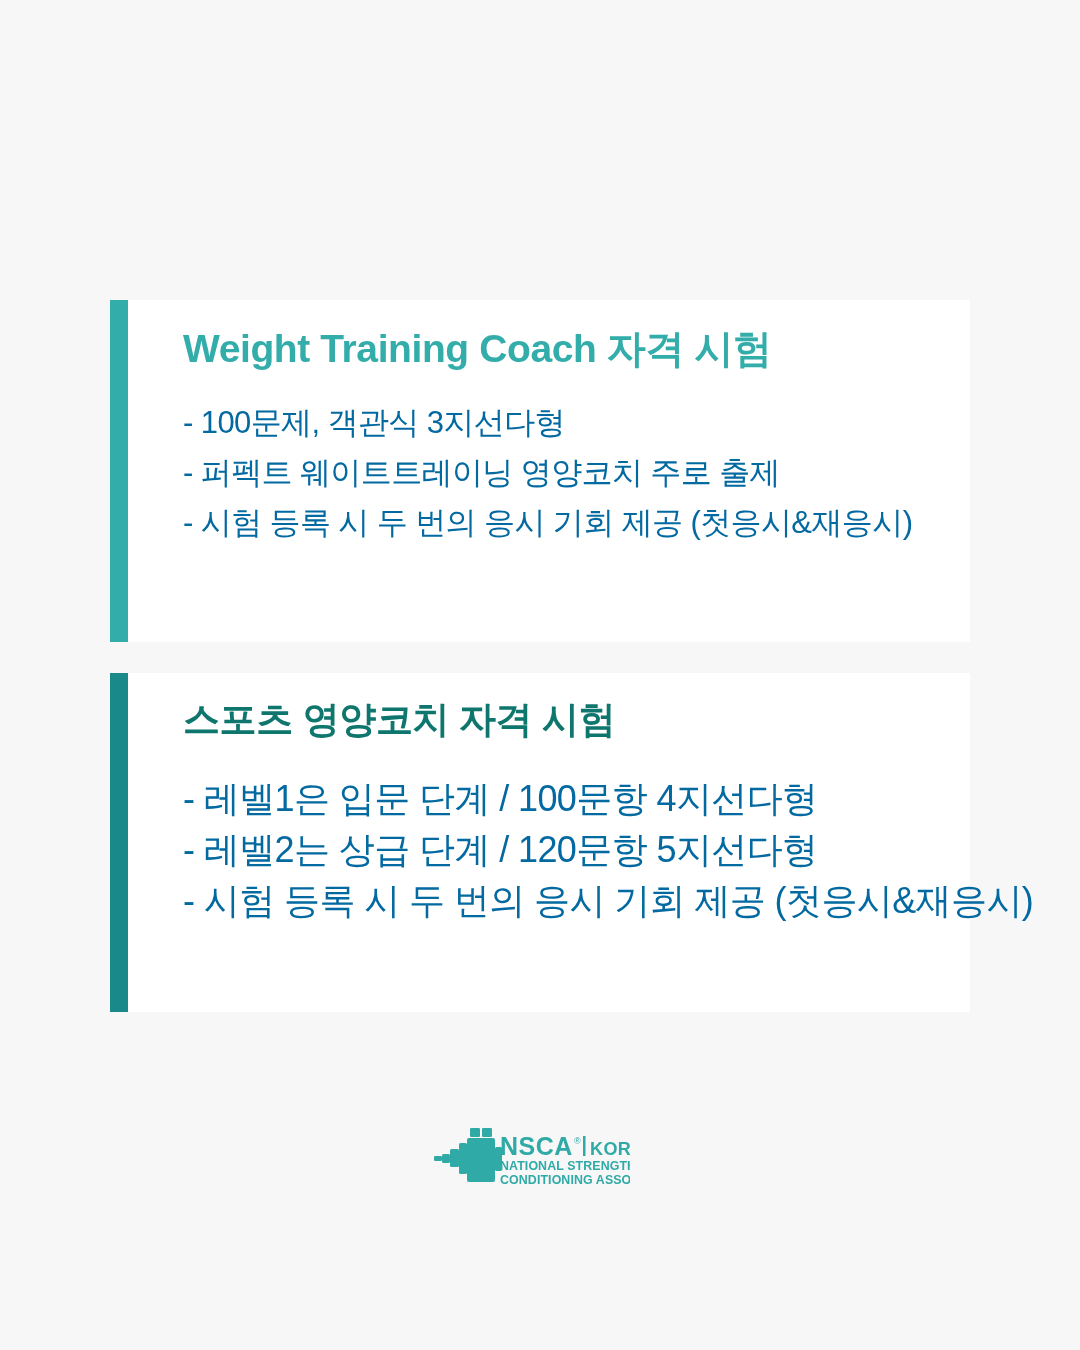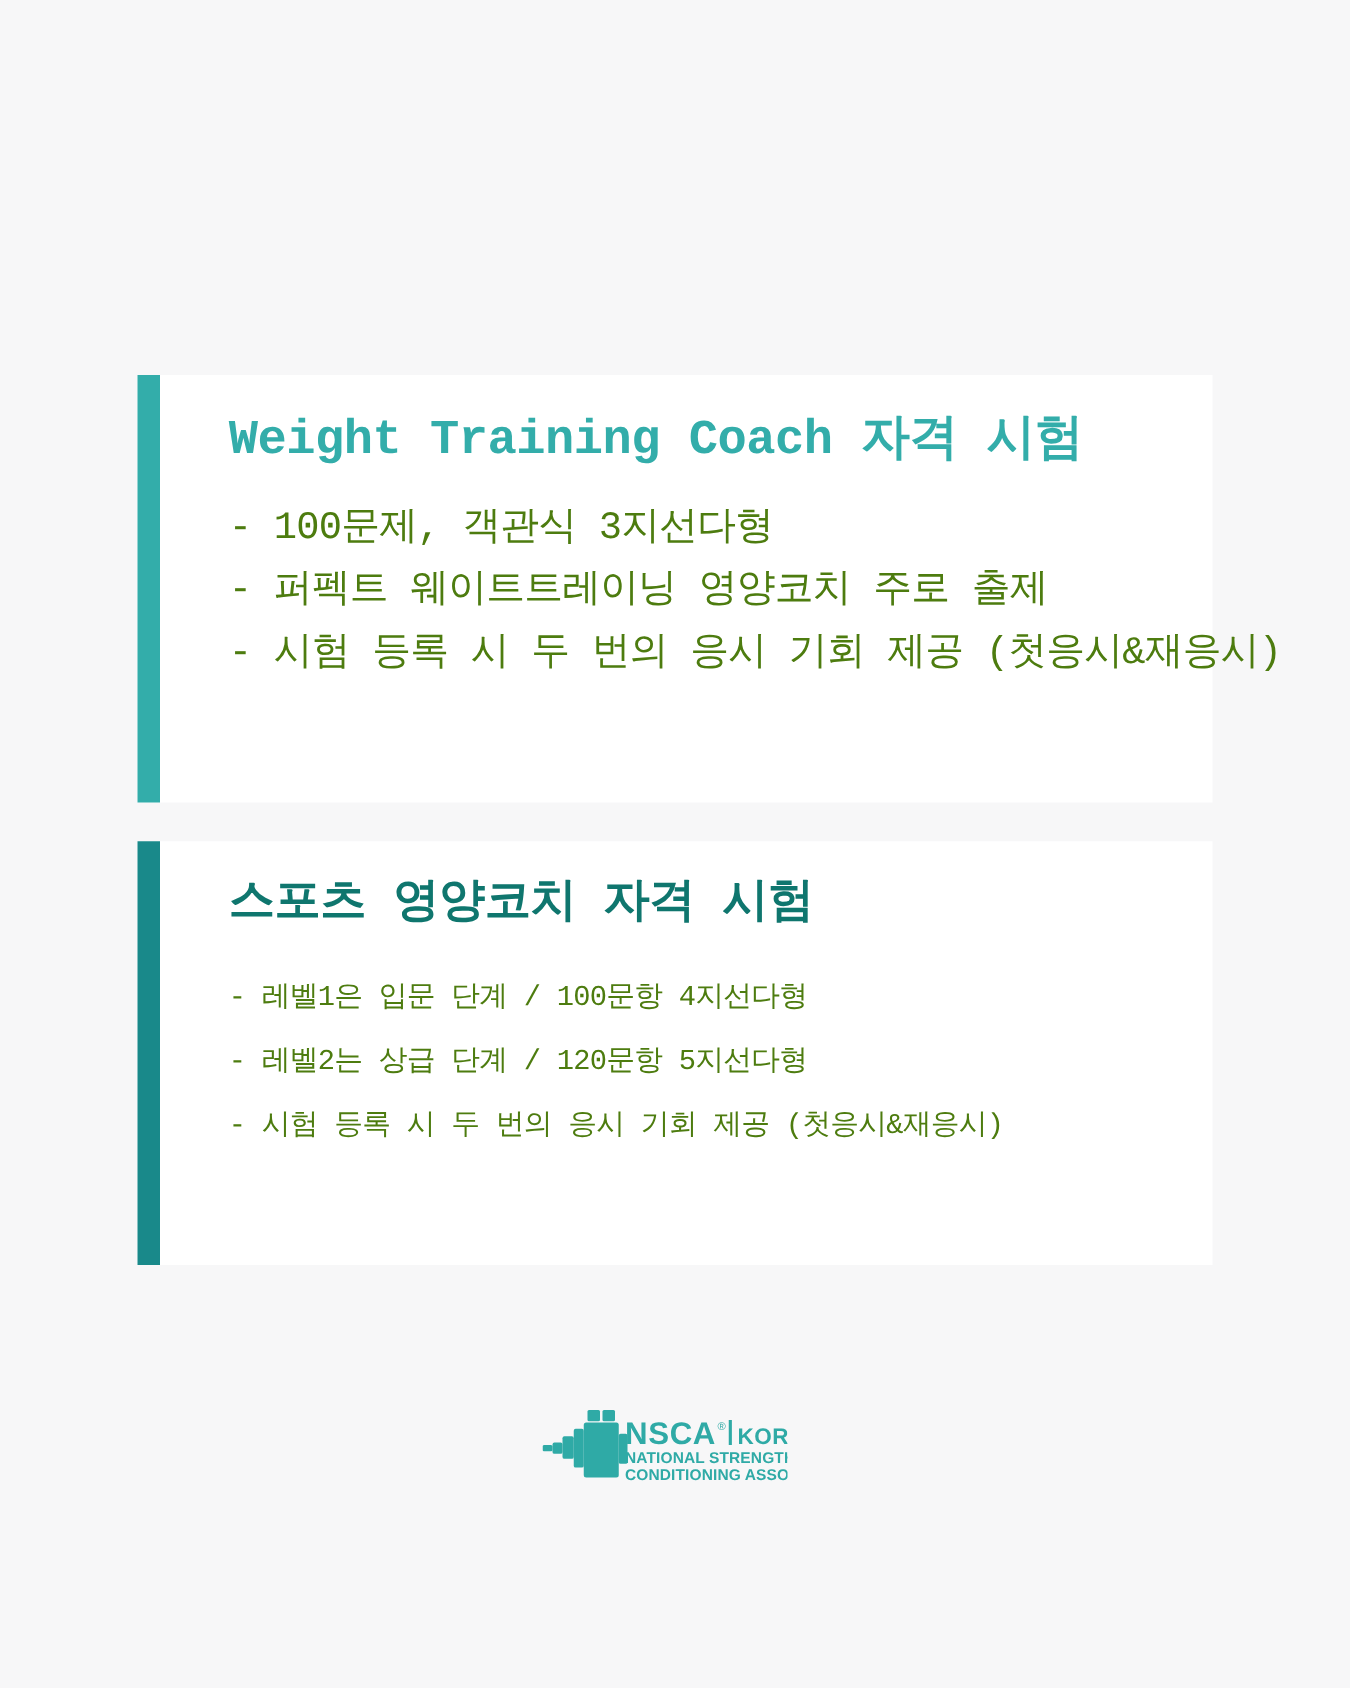--- a/index.html
+++ b/index.html
@@ -23,21 +23,20 @@
   }
 
   
   .card {
     position: absolute;
     left: 110px;
     width: 860px;
     background: #ffffff;
     display: flex;
     box-sizing: border-box;
-    font-family: Liberation Mono, monospace;
   }
 
   .card-accent {
     width: 18px;
     flex: 0 0 18px;
     background: #33adaa;
   }
 
   .card-body {
     flex: 1 1 auto;
@@ -55,21 +54,21 @@
 
   .card-lines {
     position: absolute;
     left: 55px;
     margin: 0;
     padding: 0;
     list-style: none;
   }
 
   .card-line {
-    color: #4d7c0f;
+    color: #0369a1;
     white-space: nowrap;
     letter-spacing: -0.6px;
   }
 
   
   #card-exam-wtc {
     top: 300px;
     height: 342px;
   }
   #card-exam-wtc .card-title {
@@ -97,21 +96,21 @@
   #card-exam-nutrition .card-title {
     left: 55px;
     top: 22px;
     font-size: 37px;
     color: #0f766e;
   }
   #card-exam-nutrition .card-lines {
     top: 100px;
   }
   #card-exam-nutrition .card-line {
-    font-size: 23px;
+    font-size: 36px;
     line-height: 51px;
   }
 
   
   .logo {
     position: absolute;
     left: 434px;
     top: 1126px;
     width: 196px;
     height: 62px;

